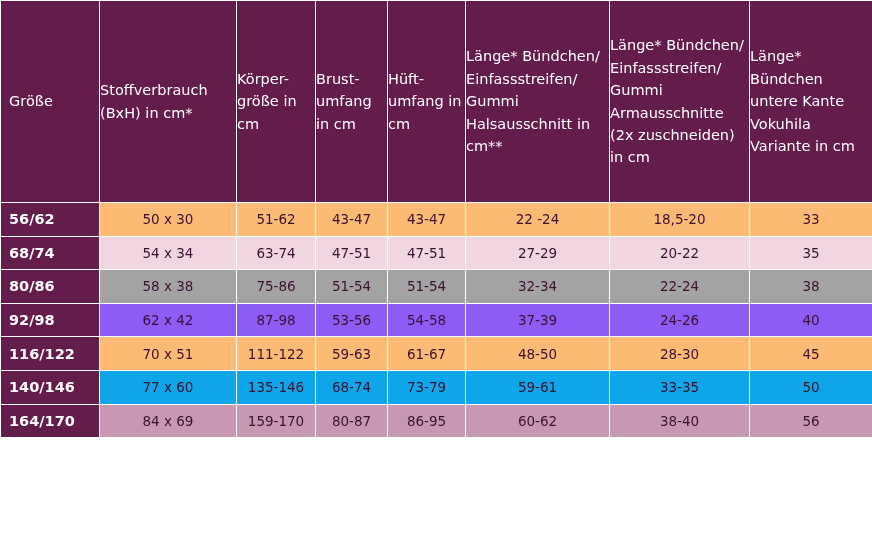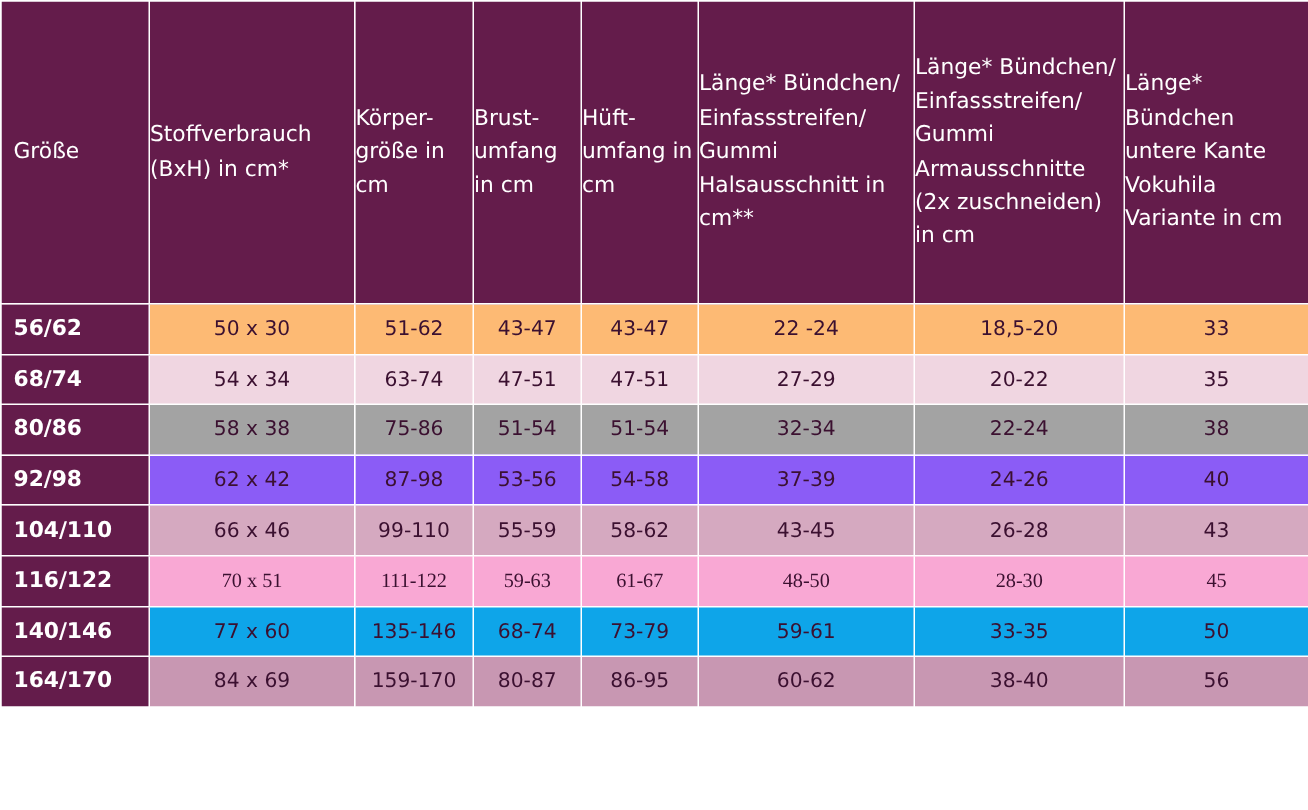--- a/index.html
+++ b/index.html
@@ -57,21 +57,21 @@
     font-size: 13.5px;
     color: #3b1030;
     height: 33.6px;
   }
   
   tbody tr.tint-a td.val { background: #fdba74; }
   tbody tr.tint-b td.val { background: #f0d6e1; }
   tbody tr.tint-c td.val { background: #a3a3a3; }
   tbody tr.tint-d td.val { background: #8b5cf6; }
   tbody tr.tint-e td.val { background: #d5a9c0; }
-  tbody tr.tint-f td.val { background: #f9a8d4; font-family: Liberation Serif, serif; }
+  tbody tr.tint-f td.val { background: #fdba74; }
   tbody tr.tint-g td.val { background: #fbeef3; }
   tbody tr.tint-h td.val { background: #0ea5e9; }
   tbody tr.tint-i td.val { background: #d5a9c0; }
   tbody tr.tint-j td.val { background: #c897b2; }
 
   
   col.c0 { width: 99px; }
   col.c1 { width: 137px; }
   col.c2 { width: 79px; }
   col.c3 { width: 72px; }
@@ -141,30 +141,20 @@
       <tr class="tint-d">
         <td class="rowhead">92/98</td>
         <td class="val">62 x 42</td>
         <td class="val">87-98</td>
         <td class="val">53-56</td>
         <td class="val">54-58</td>
         <td class="val">37-39</td>
         <td class="val">24-26</td>
         <td class="val">40</td>
       </tr>
-      <tr class="tint-e">
-        <td class="rowhead">104/110</td>
-        <td class="val">66 x 46</td>
-        <td class="val">99-110</td>
-        <td class="val">55-59</td>
-        <td class="val">58-62</td>
-        <td class="val">43-45</td>
-        <td class="val">26-28</td>
-        <td class="val">43</td>
-      </tr>
       <tr class="tint-f">
         <td class="rowhead">116/122</td>
         <td class="val">70 x 51</td>
         <td class="val">111-122</td>
         <td class="val">59-63</td>
         <td class="val">61-67</td>
         <td class="val">48-50</td>
         <td class="val">28-30</td>
         <td class="val">45</td>
       </tr>

